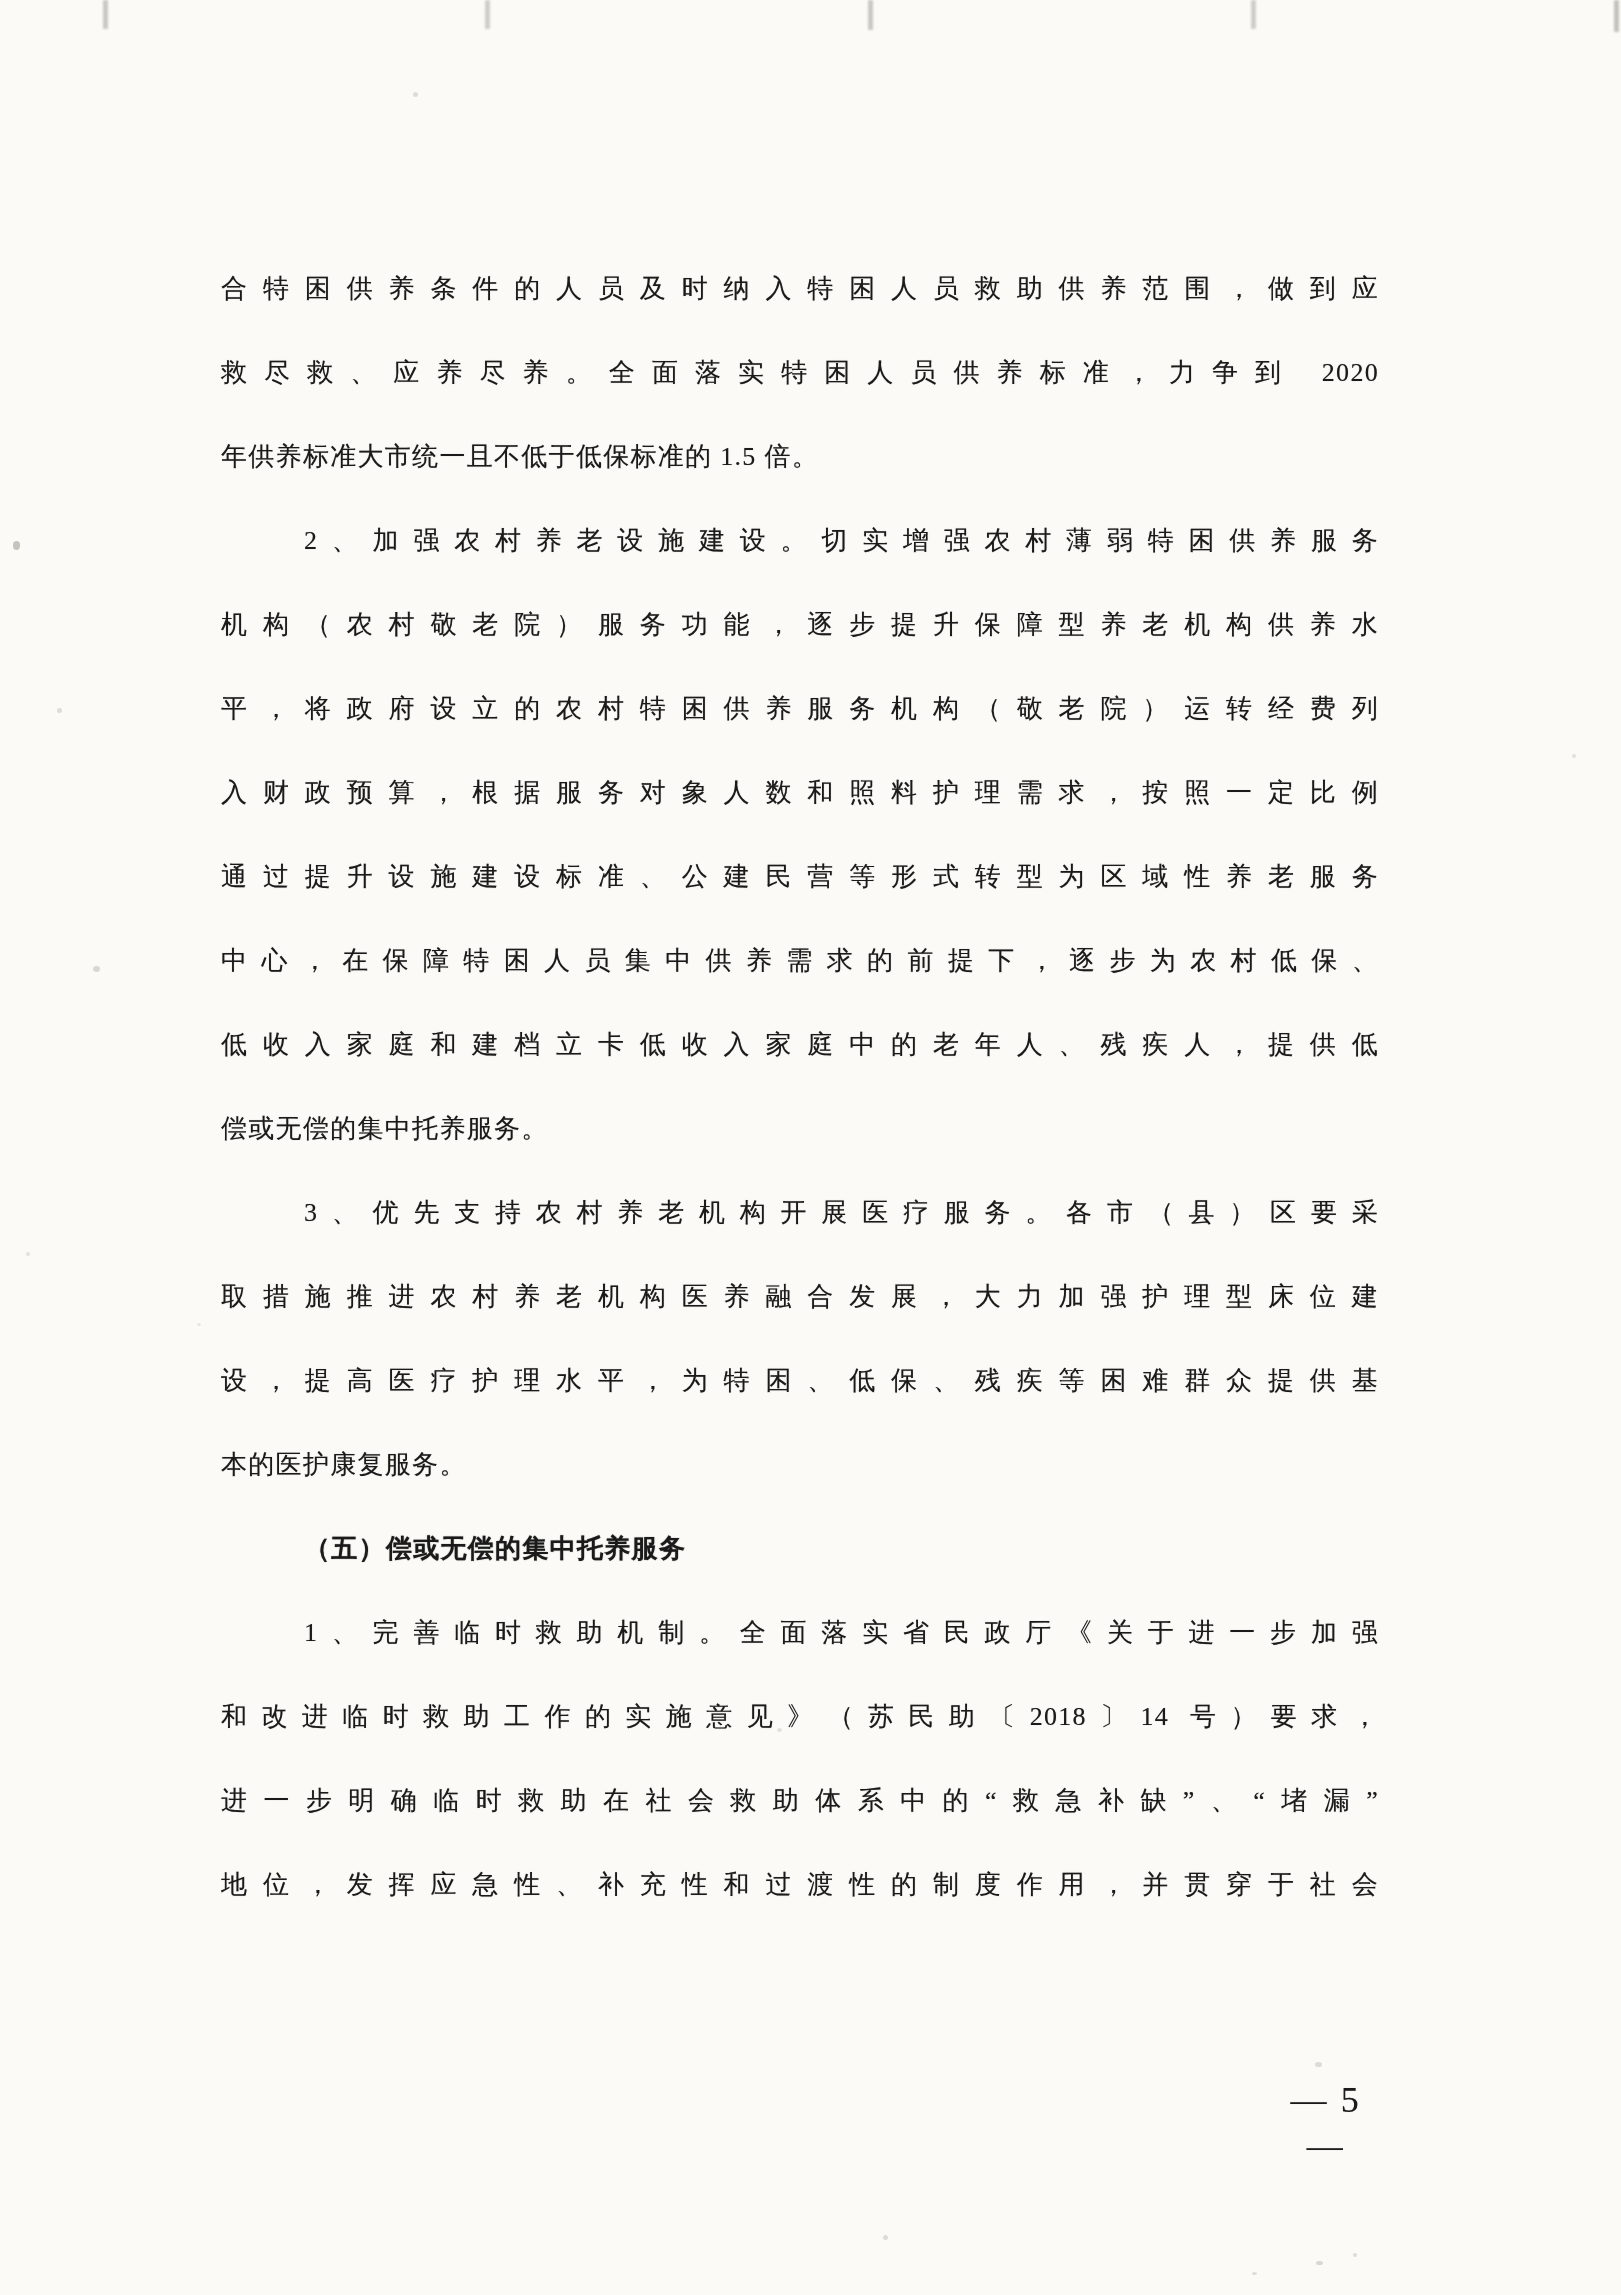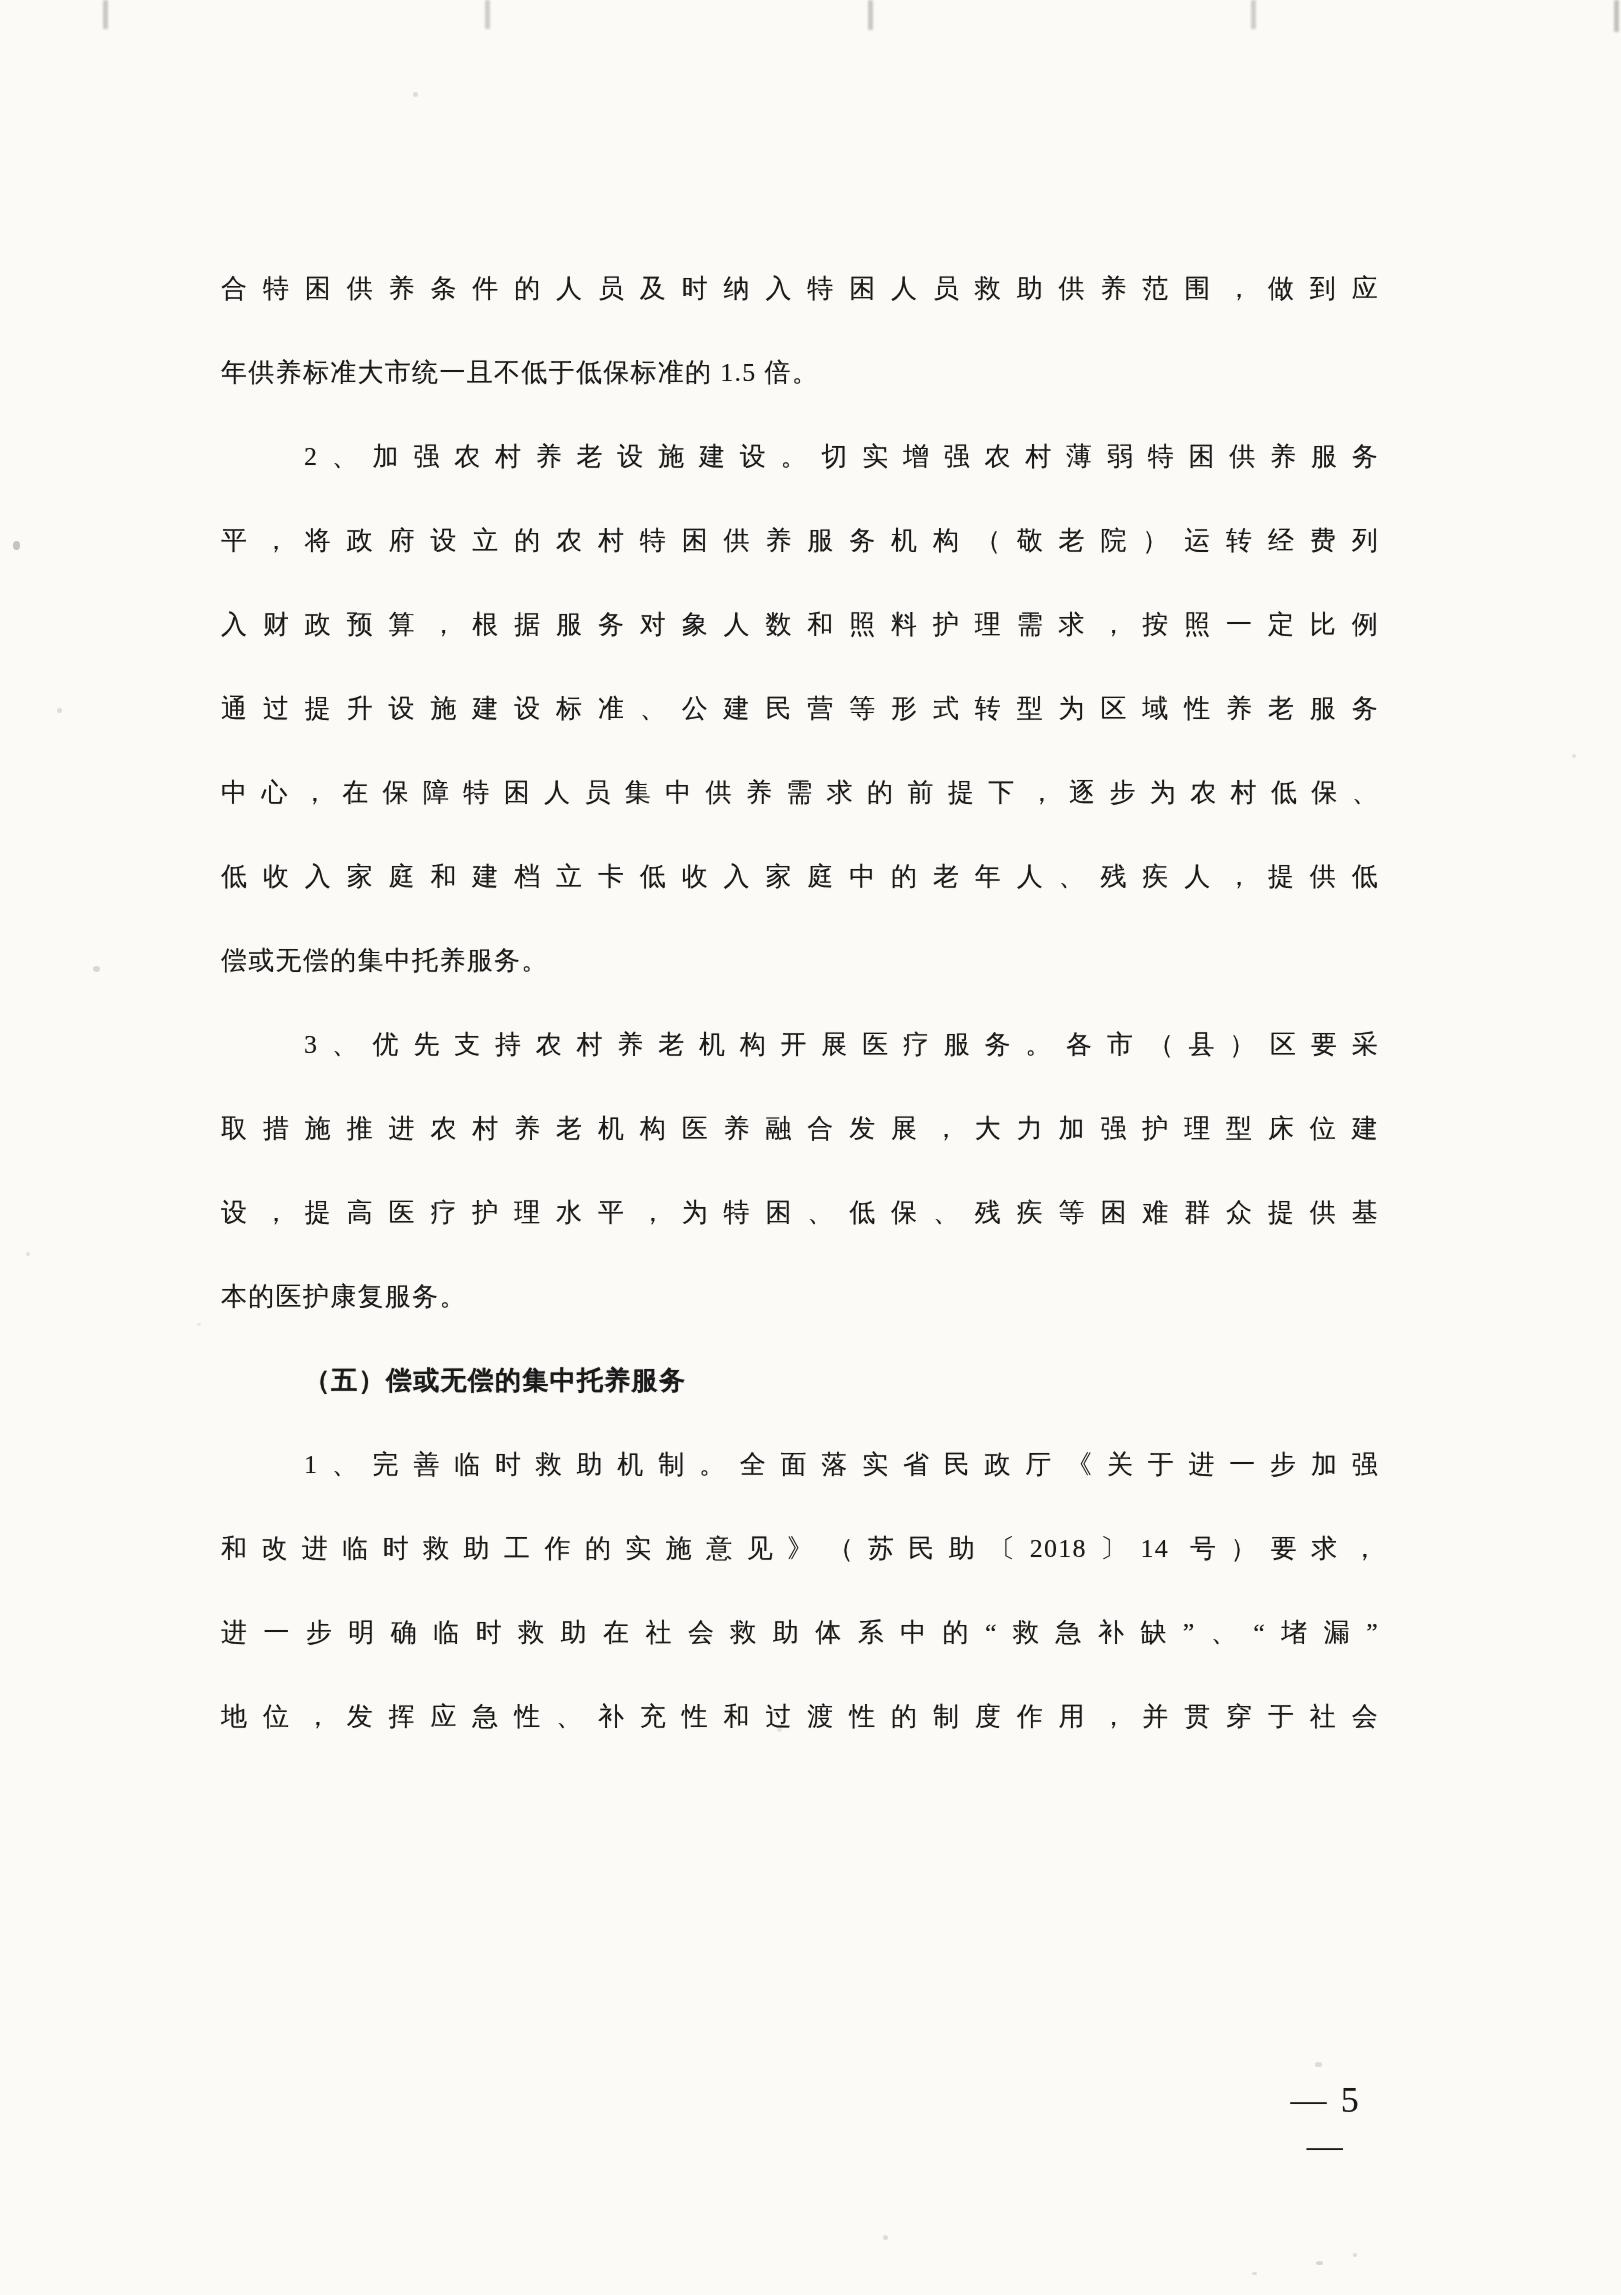--- a/index.html
+++ b/index.html
@@ -92,22 +92,24 @@
       <div class="artifact speck" style="left: 777px; top: 1728px; width: 5.3px; height: 4px; opacity: 0.25;"></div>
       <div class="artifact speck" style="left: 197px; top: 1323px; width: 4px; height: 3.3px; opacity: 0.2;"></div>
       <div class="artifact speck" style="left: 1315px; top: 2062px; width: 6.6px; height: 4.6px; opacity: 0.3;"></div>
       <div class="artifact speck" style="left: 883px; top: 2235px; width: 5.3px; height: 5.3px; opacity: 0.3;"></div>
       <div class="artifact speck" style="left: 1316px; top: 2261px; width: 6.6px; height: 4px; opacity: 0.35;"></div>
       <div class="artifact speck" style="left: 1353px; top: 2253px; width: 4px; height: 4px; opacity: 0.3;"></div>
       <div class="artifact speck" style="left: 1252px; top: 2272px; width: 5.3px; height: 3.3px; opacity: 0.3;"></div>
     </div>
   <div class="text-block">
       <div class="line fill">合特困供养条件的人员及时纳入特困人员救助供养范围，做到应</div>
+      <div class="line fill">救尽救、应养尽养。全面落实特困人员供养标准，力争到 2020</div>
       <div class="line">年供养标准大市统一且不低于低保标准的 1.5 倍。</div>
       <div class="line indent fill">2、加强农村养老设施建设。切实增强农村薄弱特困供养服务</div>
+      <div class="line fill">机构（农村敬老院）服务功能，逐步提升保障型养老机构供养水</div>
       <div class="line fill">平，将政府设立的农村特困供养服务机构（敬老院）运转经费列</div>
       <div class="line fill">入财政预算，根据服务对象人数和照料护理需求，按照一定比例</div>
       <div class="line fill">通过提升设施建设标准、公建民营等形式转型为区域性养老服务</div>
       <div class="line fill">中心，在保障特困人员集中供养需求的前提下，逐步为农村低保、</div>
       <div class="line fill">低收入家庭和建档立卡低收入家庭中的老年人、残疾人，提供低</div>
       <div class="line">偿或无偿的集中托养服务。</div>
       <div class="line indent fill">3、优先支持农村养老机构开展医疗服务。各市（县）区要采</div>
       <div class="line fill">取措施推进农村养老机构医养融合发展，大力加强护理型床位建</div>
       <div class="line fill">设，提高医疗护理水平，为特困、低保、残疾等困难群众提供基</div>
       <div class="line">本的医护康复服务。</div>

